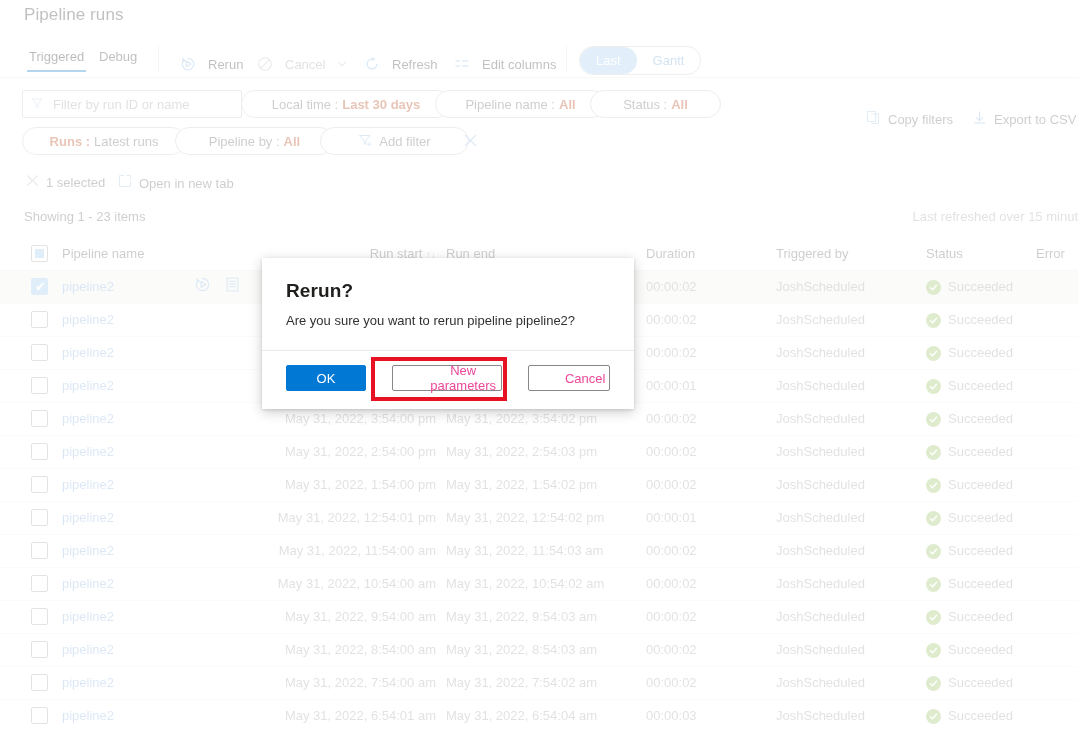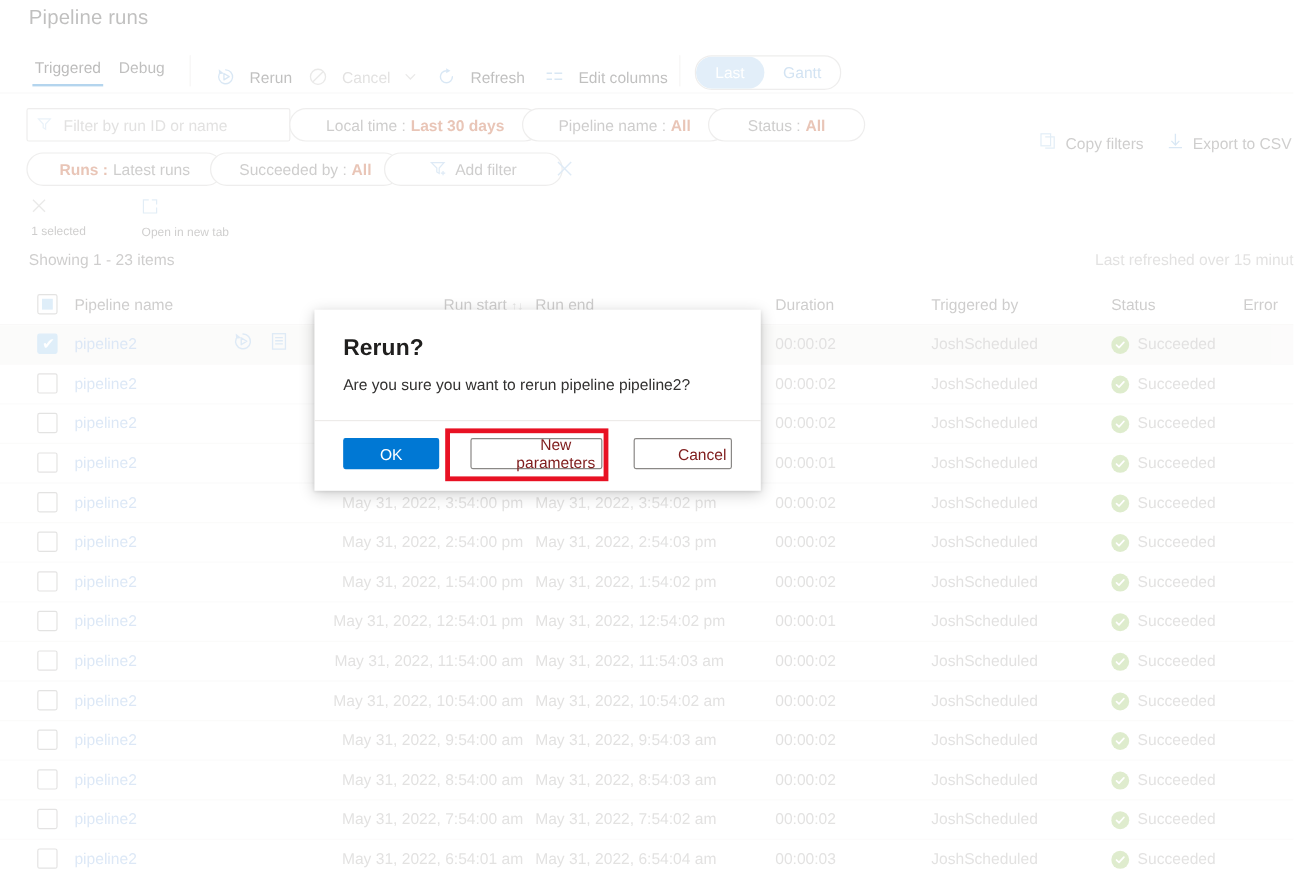--- a/index.html
+++ b/index.html
@@ -190,27 +190,26 @@
     position: absolute;
     top: 172px;
     left: 0;
     height: 20px;
     display: flex;
     align-items: center;
     gap: 0;
   }
   .selbar .item {
     display: flex;
-    align-items: flex-start;
+    align-items: flex-end;
     gap: 7px;
-    font-size: 10px;
+    font-size: 13px;
     color: #605e5c;
     cursor: pointer;
     white-space: nowrap;
-    flex-direction: column;
   }
 
   .showing {
     position: absolute;
     left: 24px;
     top: 209px;
     font-size: 13px;
     color: #605e5c;
   }
   .refreshed {
@@ -368,21 +367,21 @@
     justify-content: center;
   }
   .btn-primary {
     background: #0078d4;
     color: #ffffff;
     border: 1px solid #0078d4;
     width: 84px;
   }
   .btn-default {
     background: #ffffff;
-    color: #7f1d1d;
+    color: #ec4899;
     border: 1px solid #8a8886;
     padding-left: 46px;
   }
   #btn-ok { margin-left: 0; }
   #btn-newparams { width: 116px; margin-left: 26px; }
   #btn-cancel { width: 84px; margin-left: 26px; }
 
   
   .redbox {
     position: absolute;
@@ -494,21 +493,21 @@
     <span class="lbl">Status :</span>
     <b>All</b>
   </div>
 
   <div class="fpill" style="left:22px; top:127px; width:134px;">
     <b>Runs :</b>
     <span class="lbl">Latest runs</span>
   </div>
 
   <div class="fpill" style="left:175px; top:127px; width:129px;">
-    <span class="lbl">Succeeded by :</span>
+    <span class="lbl">Pipeline by :</span>
     <b>All</b>
   </div>
 
   <div class="fpill" style="left:320px; top:127px; width:119px; gap:7px;">
     <span class="ic">
       <svg width="14" height="14" viewBox="0 0 14 14">
         <path d="M1.5 2.5 L12 2.5 L8 7 L8 11.5 L6 10.3 L6 7 Z" fill="none" stroke="#8fbde8" stroke-width="1"></path>
         <line x1="9.4" y1="11.2" x2="13" y2="11.2" stroke="#8fbde8" stroke-width="1"></line>
         <line x1="11.2" y1="9.4" x2="11.2" y2="13" stroke="#8fbde8" stroke-width="1"></line>
       </svg>

